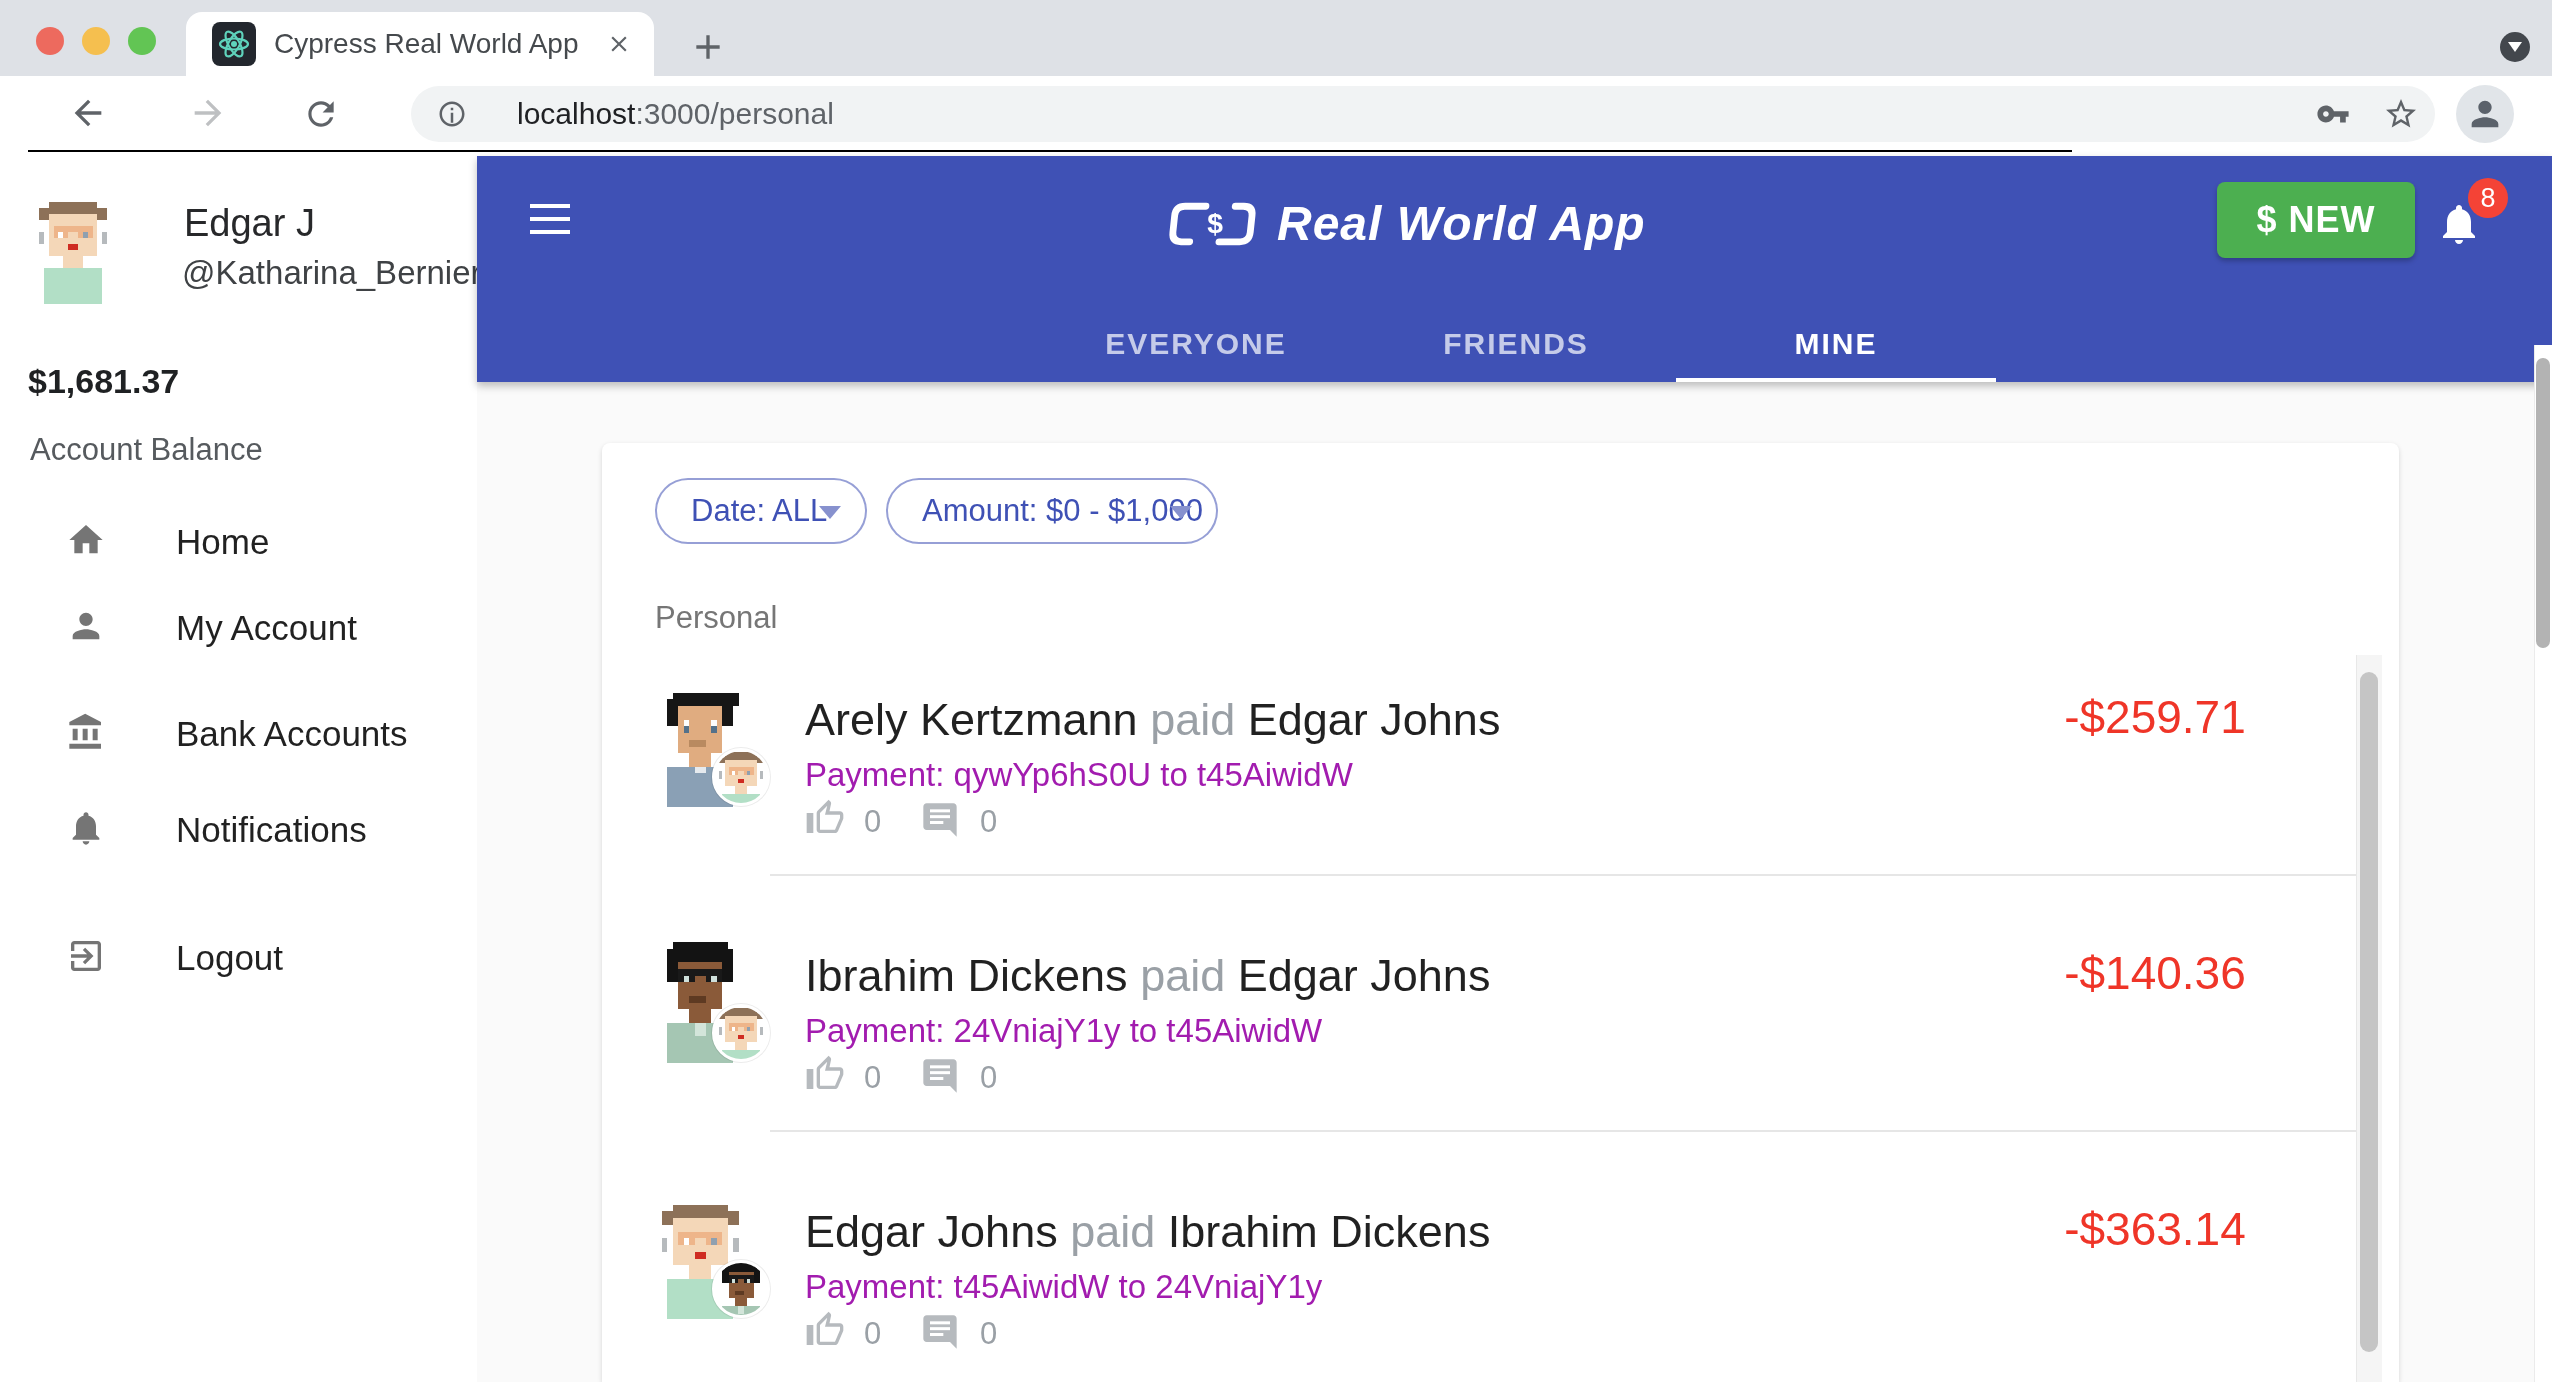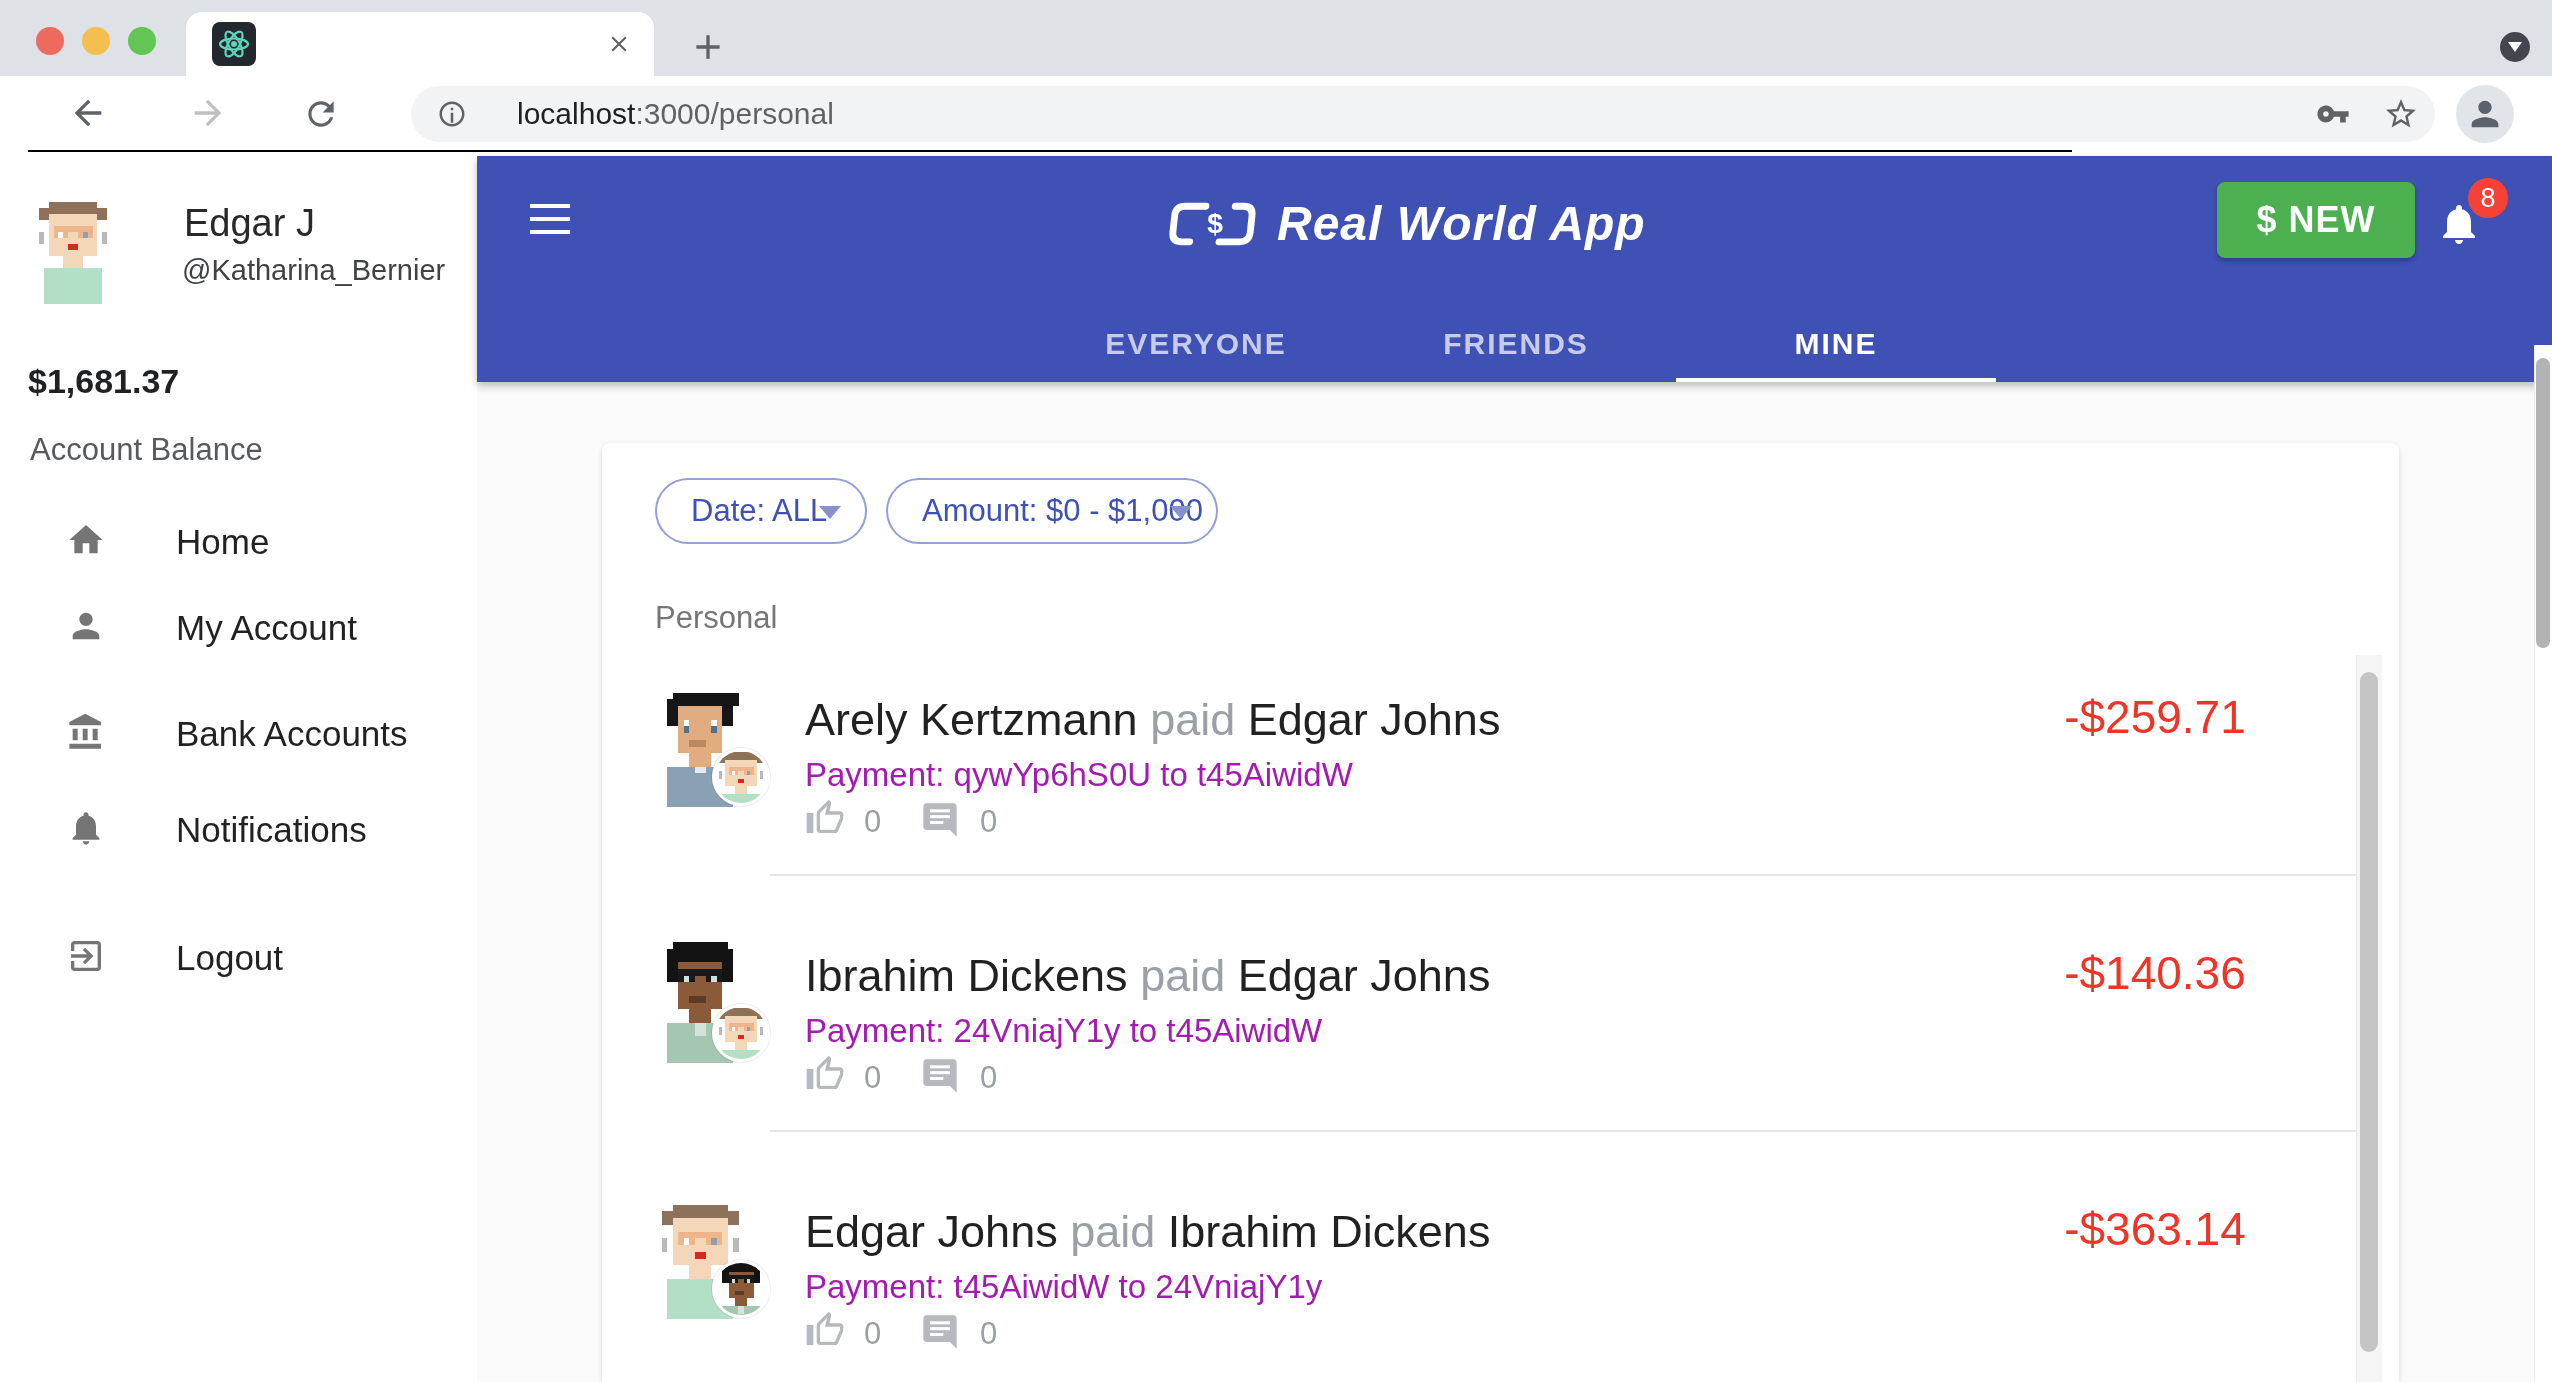--- a/index.html
+++ b/index.html
@@ -83,20 +83,21 @@
   <div class="tab">
     <svg class="abs" style="left:26px;top:10px" width="44" height="44" viewBox="0 0 44 44">
       <rect x="0" y="0" width="44" height="44" rx="8" fill="#23272e"></rect>
       <g stroke="#5fd3bc" stroke-width="2.2" fill="none">
         <ellipse cx="22" cy="22" rx="14" ry="5.5"></ellipse>
         <ellipse cx="22" cy="22" rx="14" ry="5.5" transform="rotate(60 22 22)"></ellipse>
         <ellipse cx="22" cy="22" rx="14" ry="5.5" transform="rotate(120 22 22)"></ellipse>
       </g>
       <circle cx="22" cy="22" r="3" fill="#5fd3bc"></circle>
     </svg>
+    <span class="tab-title">Cypress Real World App</span>
     <svg class="abs" style="right:22px;top:19px" width="26" height="26" viewBox="0 0 24 24">
       <path d="M19 6.41L17.59 5 12 10.59 6.41 5 5 6.41 10.59 12 5 17.59 6.41 19 12 13.41 17.59 19 19 17.59 13.41 12z" fill="#5f6368"></path>
     </svg>
   </div>
 
   <svg class="abs" style="left:688px;top:27px" width="40" height="40" viewBox="0 0 24 24">
     <path d="M19 13h-6v6h-2v-6H5v-2h6V5h2v6h6v2z" fill="#5f6368"></path>
   </svg>
 
   <div class="abs" style="left:2500px;top:32px;width:30px;height:30px;border-radius:50%;background:#43474d">
@@ -153,21 +154,21 @@
         <rect x="4" y="5" width="3" height="2" fill="#eeb58a"></rect>
         <rect x="9" y="5" width="3" height="2" fill="#eeb58a"></rect>
         <rect x="7" y="5" width="2" height="1" fill="#eeb58a"></rect>
         <rect x="5" y="6" width="1" height="1" fill="#ffffff"></rect>
         <rect x="10" y="6" width="1" height="1" fill="#8fa0b0"></rect>
         <rect x="7" y="8" width="2" height="1" fill="#cf2c22"></rect>
         <rect x="6" y="10" width="4" height="2" fill="#f4d7b8"></rect>
         <rect x="2" y="12" width="12" height="6" fill="#b2dfc6"></rect>
       </svg></div>
   <div class="t" style="left:184px;top:46px;font-size:38px;color:#27282a">Edgar J</div>
-  <div class="t" style="left:182px;top:98px;font-size:29px;color:#3f4245">@Katharina_Bernier</div>
+  <div class="t" style="left:182px;top:98px;font-size:33px;color:#3f4245">@Katharina_Bernier</div>
 
   <div class="t" style="left:28px;top:206px;font-size:34px;font-weight:bold;color:#1f2123">$1,681.37</div>
   <div class="t" style="left:30px;top:276px;font-size:31px;color:#565a5e">Account Balance</div>
 
   <div class="abs" style="left:0;top:364px;width:477px;height:80px">
     <svg class="abs" style="left:66px;top:0" width="40" height="40" viewBox="0 0 24 24">
         <path d="M10 20v-6h4v6h5v-8h3L12 3 2 12h3v8z" fill="#757575"></path>
       </svg>
     <span class="t nav-item-label" style="left:176px;top:2px">Home</span>
   </div>

